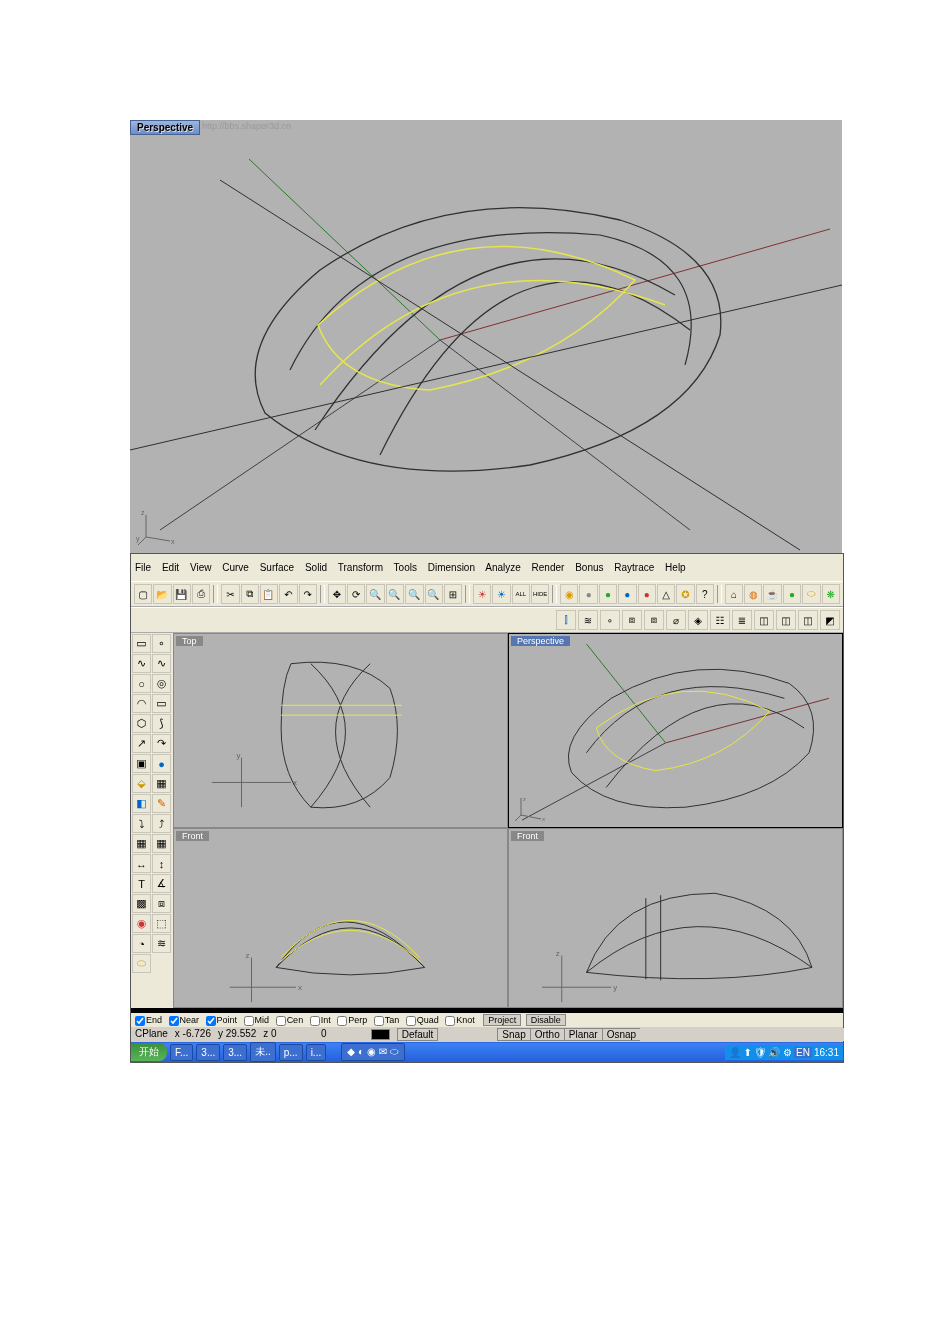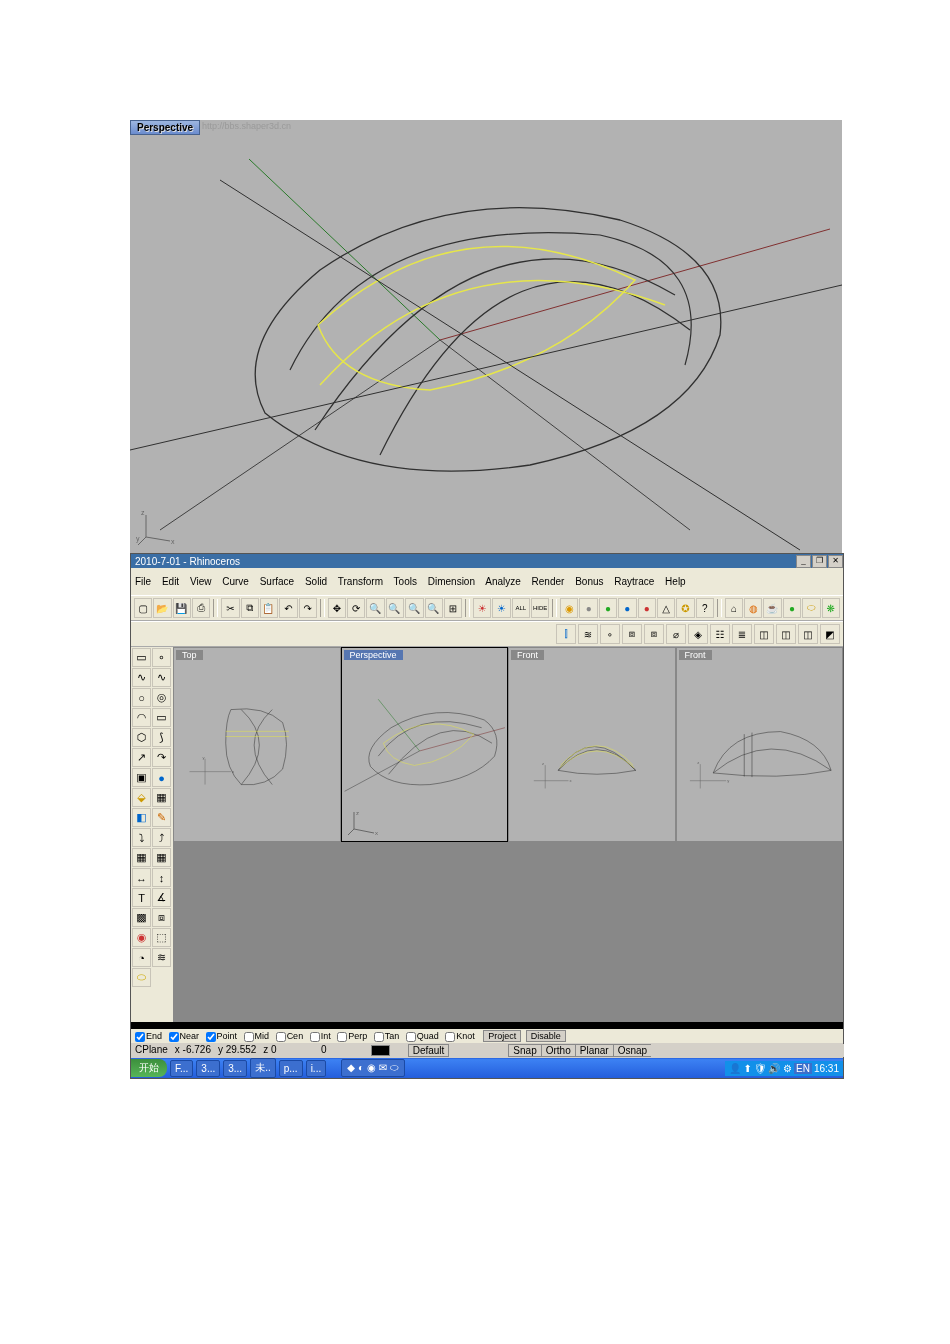--- a/index.html
+++ b/index.html
@@ -22,33 +22,33 @@
 .cmdarea{background:#ece9d8;padding:2px 4px}
 .cmdline{background:#fff;font:10px "Courier New",monospace;padding:0 2px;margin-bottom:1px;display:flex;align-items:center}
 .cmdline b{font-weight:bold;margin-right:4px}
 .cmdctrls{float:right}
 .cmdctrls span{display:inline-block;width:14px;height:12px;border:1px solid #888;background:#d4d0c8;font-size:8px;text-align:center}
 .tb2{background:#ece9d8;padding:2px 3px;display:flex;align-items:center;gap:2px;justify-content:flex-end;border-top:1px solid #fff;border-bottom:1px solid #aaa}
 
 .work{display:flex}
 .sidepal{width:40px;background:#ece9d8;display:flex;flex-wrap:wrap;align-content:flex-start;gap:1px;padding:1px}
 .sidepal .tbtn{width:17px;height:17px;font-size:11px}
-.views{flex:1;display:grid;grid-template-columns:1fr 1fr 1fr 1fr;grid-template-rows:195px 180px;background:#888}
+.views{flex:1;display:grid;grid-template-columns:1fr 1fr;grid-template-rows:195px 180px;background:#888}
 .vpt{position:relative;background:#b2b2b2;border:1px solid #000;overflow:hidden}
 .vpt.inactive{border-color:#888}
 .vtab{position:absolute;left:2px;top:2px;font:9px sans-serif;color:#fff;background:#888;padding:0 6px}
 .vtab.active{background:#5676b1}
 .gzm{position:absolute;left:4px;bottom:4px;width:35px;height:30px}
 
-.osnap{background:#ece9d8;padding:1px 4px;font-size:9px;border-top:7px solid #000000}
+.osnap{background:#ece9d8;padding:1px 4px;font-size:9px;border-top:5px solid #000000}
 .osnap label{margin-right:4px}
 .osnap .btn{display:inline-block;border:1px solid #888;background:#d4d0c8;padding:0 4px;margin-left:2px}
 .status{background:#d4d0c8;font-size:10px;padding:1px 0;display:flex}
 .status span{border:1px solid #888;padding:0 4px;margin-right:-1px;background:#d4d0c8}
-.status .layer{display:inline-flex;align-items:center;gap:19px}
+.status .layer{display:inline-flex;align-items:center;gap:8px}
 .taskbar{height:20px;background:linear-gradient(#245edc,#3c81f3 8%,#245edc);display:flex;align-items:center;font-size:10px;color:#fff}
 .taskbar .start{background:linear-gradient(#3c8f3c,#57b557);padding:2px 8px;border-radius:0 8px 8px 0;font-weight:normal}
 .taskbar .task{background:#3c6fcf;margin-left:3px;padding:2px 4px;border:1px solid #1b4aa5;border-radius:2px}
 .taskbar .tray{margin-left:auto;background:#1290e9;padding:2px 4px;display:flex;align-items:center;gap:2px}
 
 .step6{margin-top:70px;font-size:18px;font-weight:bold}
 input[type=checkbox]{width:10px;height:10px;margin:0 1px 0 0;vertical-align:middle}
 </style>
 </head>
 <body>
@@ -83,26 +83,20 @@
     <line x1="10" y1="30" x2="10" y2="8" stroke="#666"></line>
         <text x="5" y="8" font-size="7" fill="#666">z</text>
     <line x1="10" y1="30" x2="2" y2="38" stroke="#666"></line>
         <text x="0" y="34" font-size="7" fill="#666">y</text>
   </svg>
 </div>
 
 
 <div class="fig2">
 
-  <div class="titlebar">
-    <span>2010-7-01 - Rhinoceros</span>
-    <span class="ctrls">
-      <span>_</span><span>❐</span><span>✕</span>
-    </span>
-  </div>
 
   <div class="menubar">
     <span>File</span>
     <span>Edit</span>
     <span>View</span>
     <span>Curve</span>
     <span>Surface</span>
     <span>Solid</span>
     <span>Transform</span>
     <span>Tools</span>

